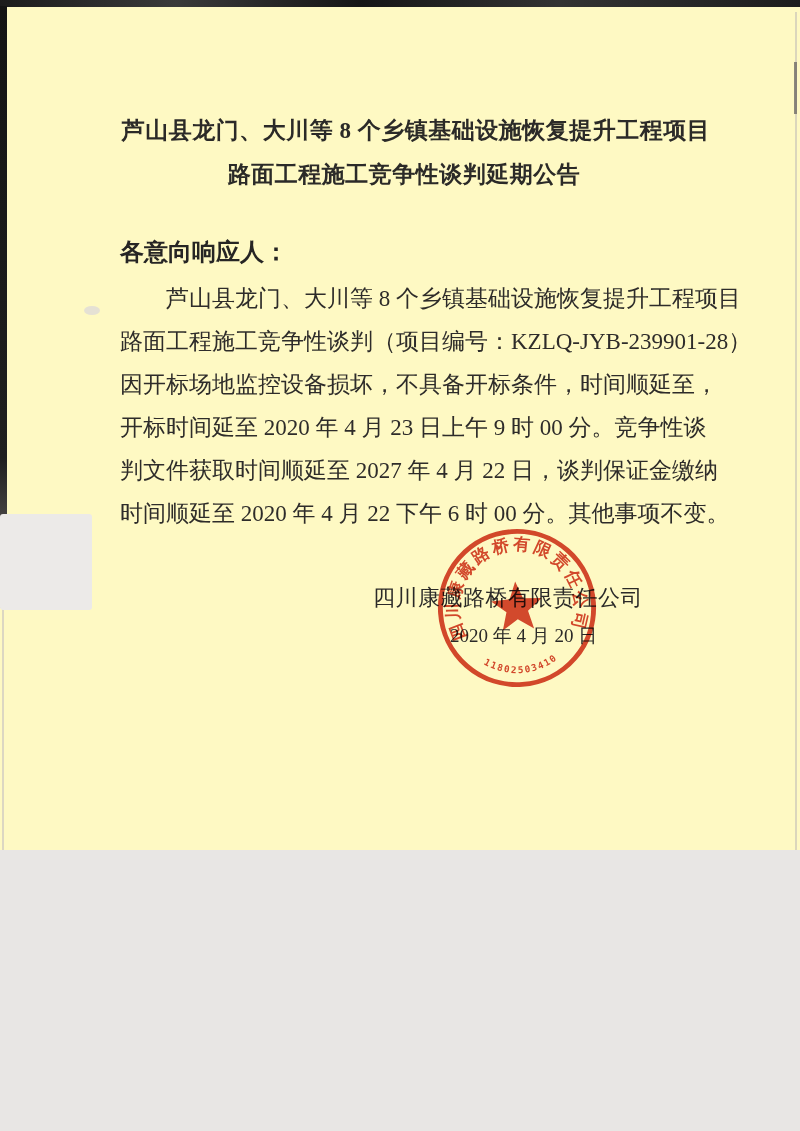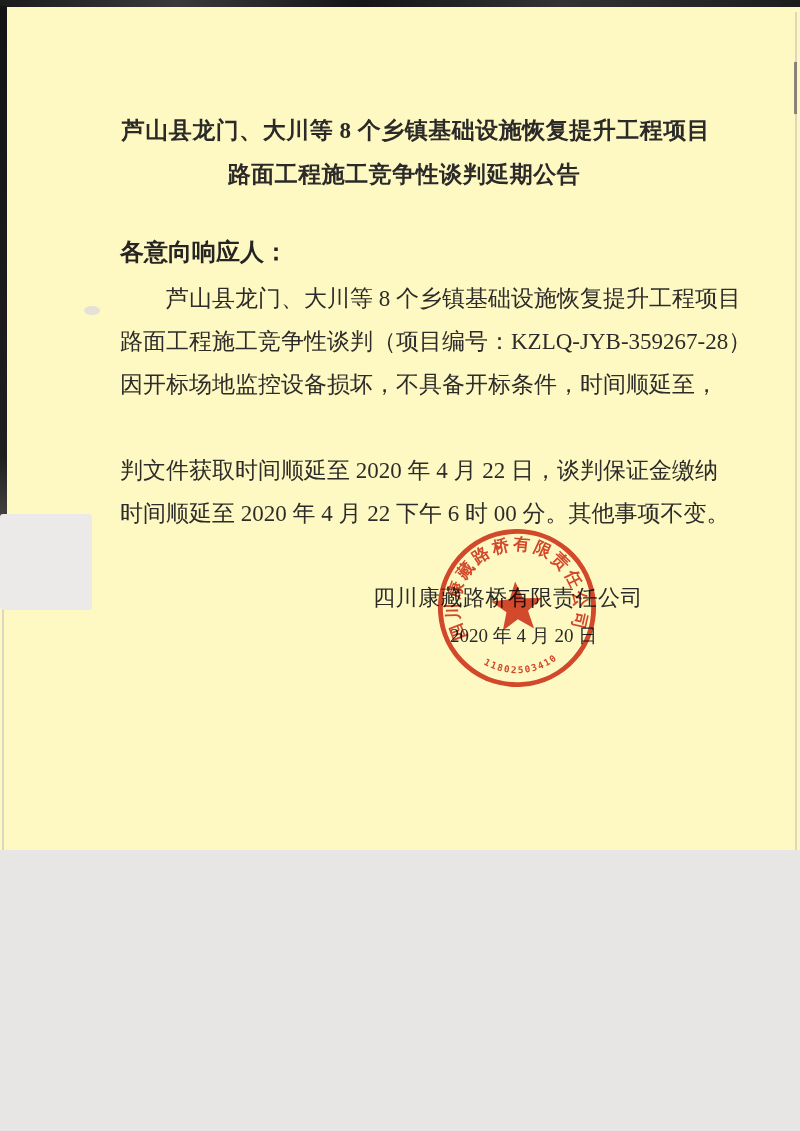--- a/index.html
+++ b/index.html
@@ -71,23 +71,24 @@
   <div class="smudge-b"></div>
   <div class="speck-a"></div>
   <div class="speck-b"></div>
 
   <div class="title-line title-1">芦山县龙门、大川等 8 个乡镇基础设施恢复提升工程项目</div>
   <div class="title-line title-2">路面工程施工竞争性谈判延期公告</div>
 
   <div class="salutation">各意向响应人：</div>
 
   <div class="body-line bl-0">芦山县龙门、大川等 8 个乡镇基础设施恢复提升工程项目</div>
-  <div class="body-line bl-1">路面工程施工竞争性谈判（项目编号：KZLQ-JYB-359267-28）</div>
+  <div class="body-line bl-1">路面工程施工竞争性谈判（项目编号：KZLQ-JYB-239901-28）</div>
   <div class="body-line bl-2">因开标场地监控设备损坏，不具备开标条件，时间顺延至，</div>
-  <div class="body-line bl-4">判文件获取时间顺延至 2020 年 4 月 22 日，谈判保证金缴纳</div>
+  <div class="body-line bl-3">开标时间延至 2020 年 4 月 23 日上午 9 时 00 分。竞争性谈</div>
+  <div class="body-line bl-4">判文件获取时间顺延至 2027 年 4 月 22 日，谈判保证金缴纳</div>
   <div class="body-line bl-5">时间顺延至 2020 年 4 月 22 下午 6 时 00 分。其他事项不变。</div>
 
   <div class="sig-company">四川康藏路桥有限责任公司</div>
   <div class="sig-date">2020 年 4 月 20 日</div>
 
   <svg class="seal" viewBox="0 0 170 170" xmlns="http://www.w3.org/2000/svg">
     <circle class="seal-ring" cx="85" cy="85" r="77.5"></circle>
     <polygon class="seal-star" points="85,58 91.76,75.70 110.68,76.66 95.94,88.55 100.87,106.84 85,96.5 69.13,106.84 74.06,88.55 59.32,76.66 78.24,75.70"></polygon>
     <path id="sealTopArc" d="M 33.9 114.5 A 59 59 0 1 1 136.1 114.5" fill="none"></path>
     <path id="sealBottomArc" d="M 44.4 137 A 66 66 0 0 0 125.6 137" fill="none"></path>

